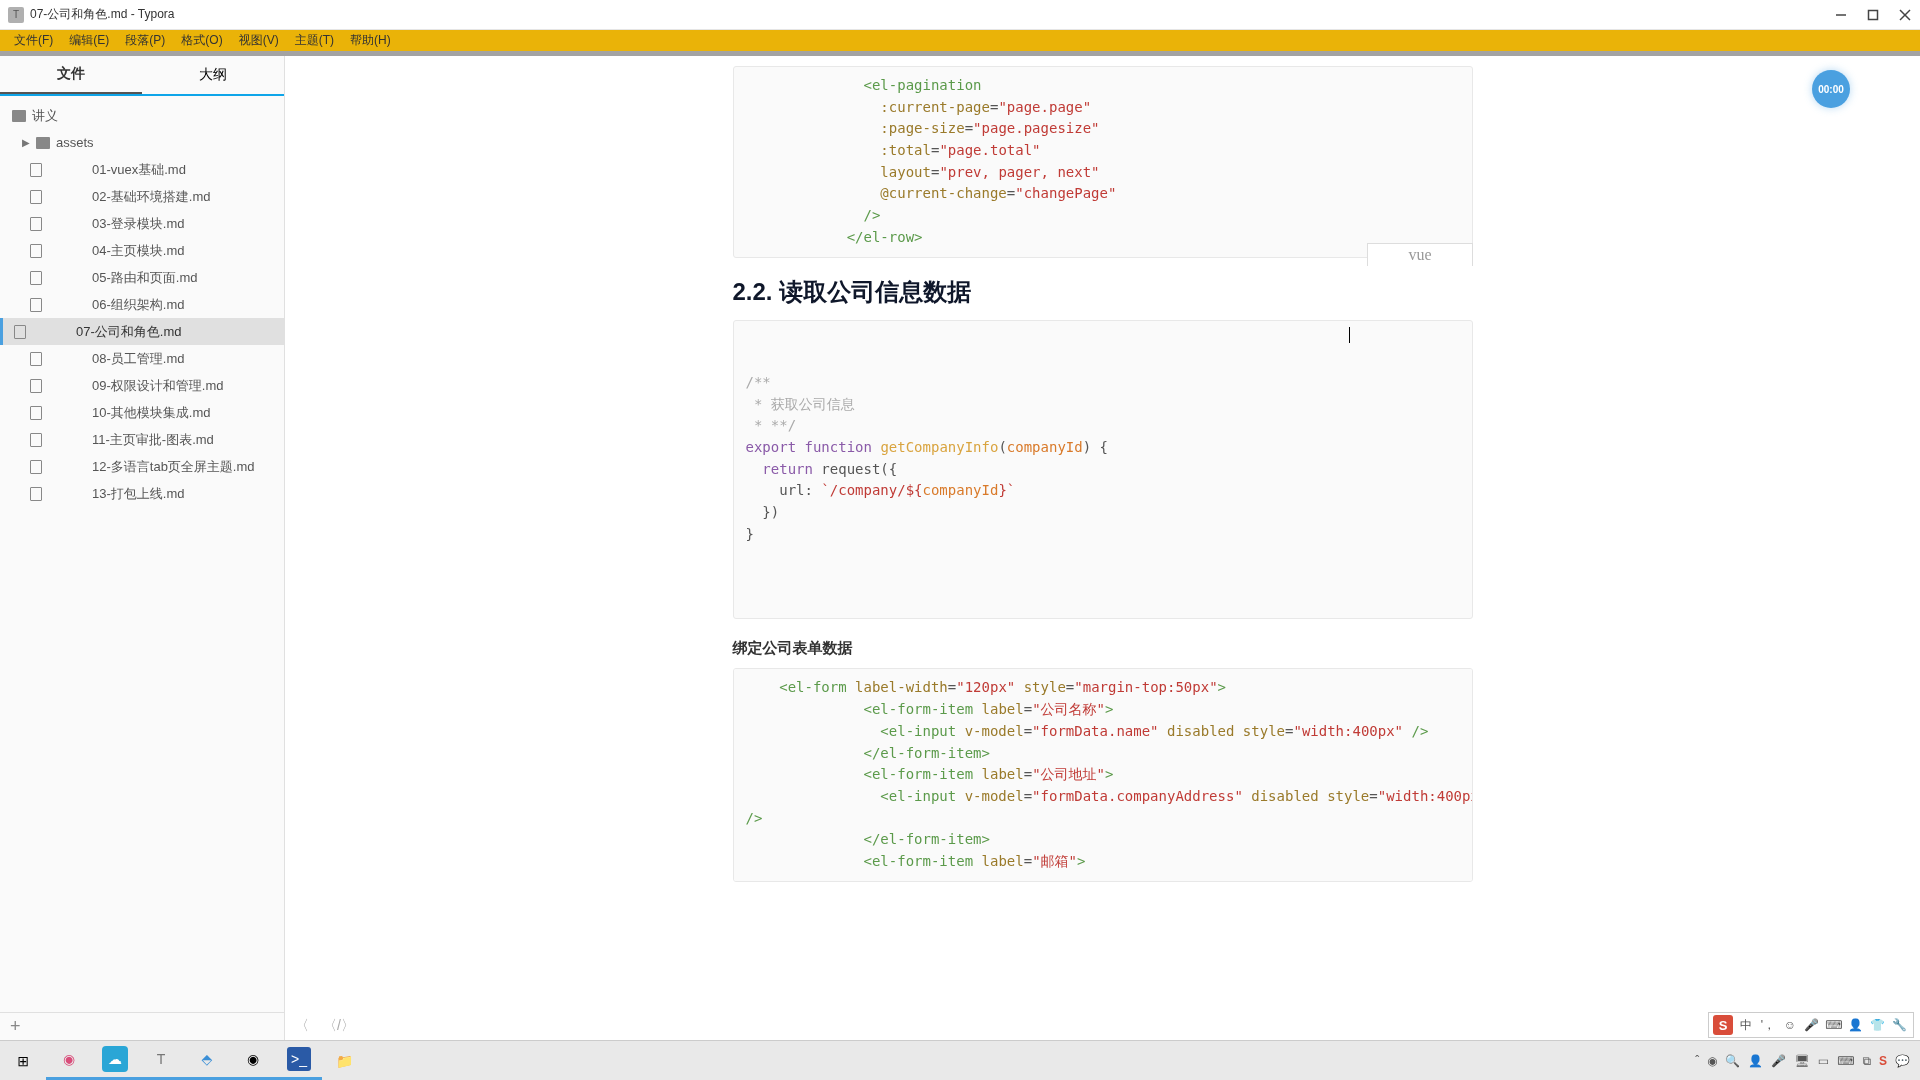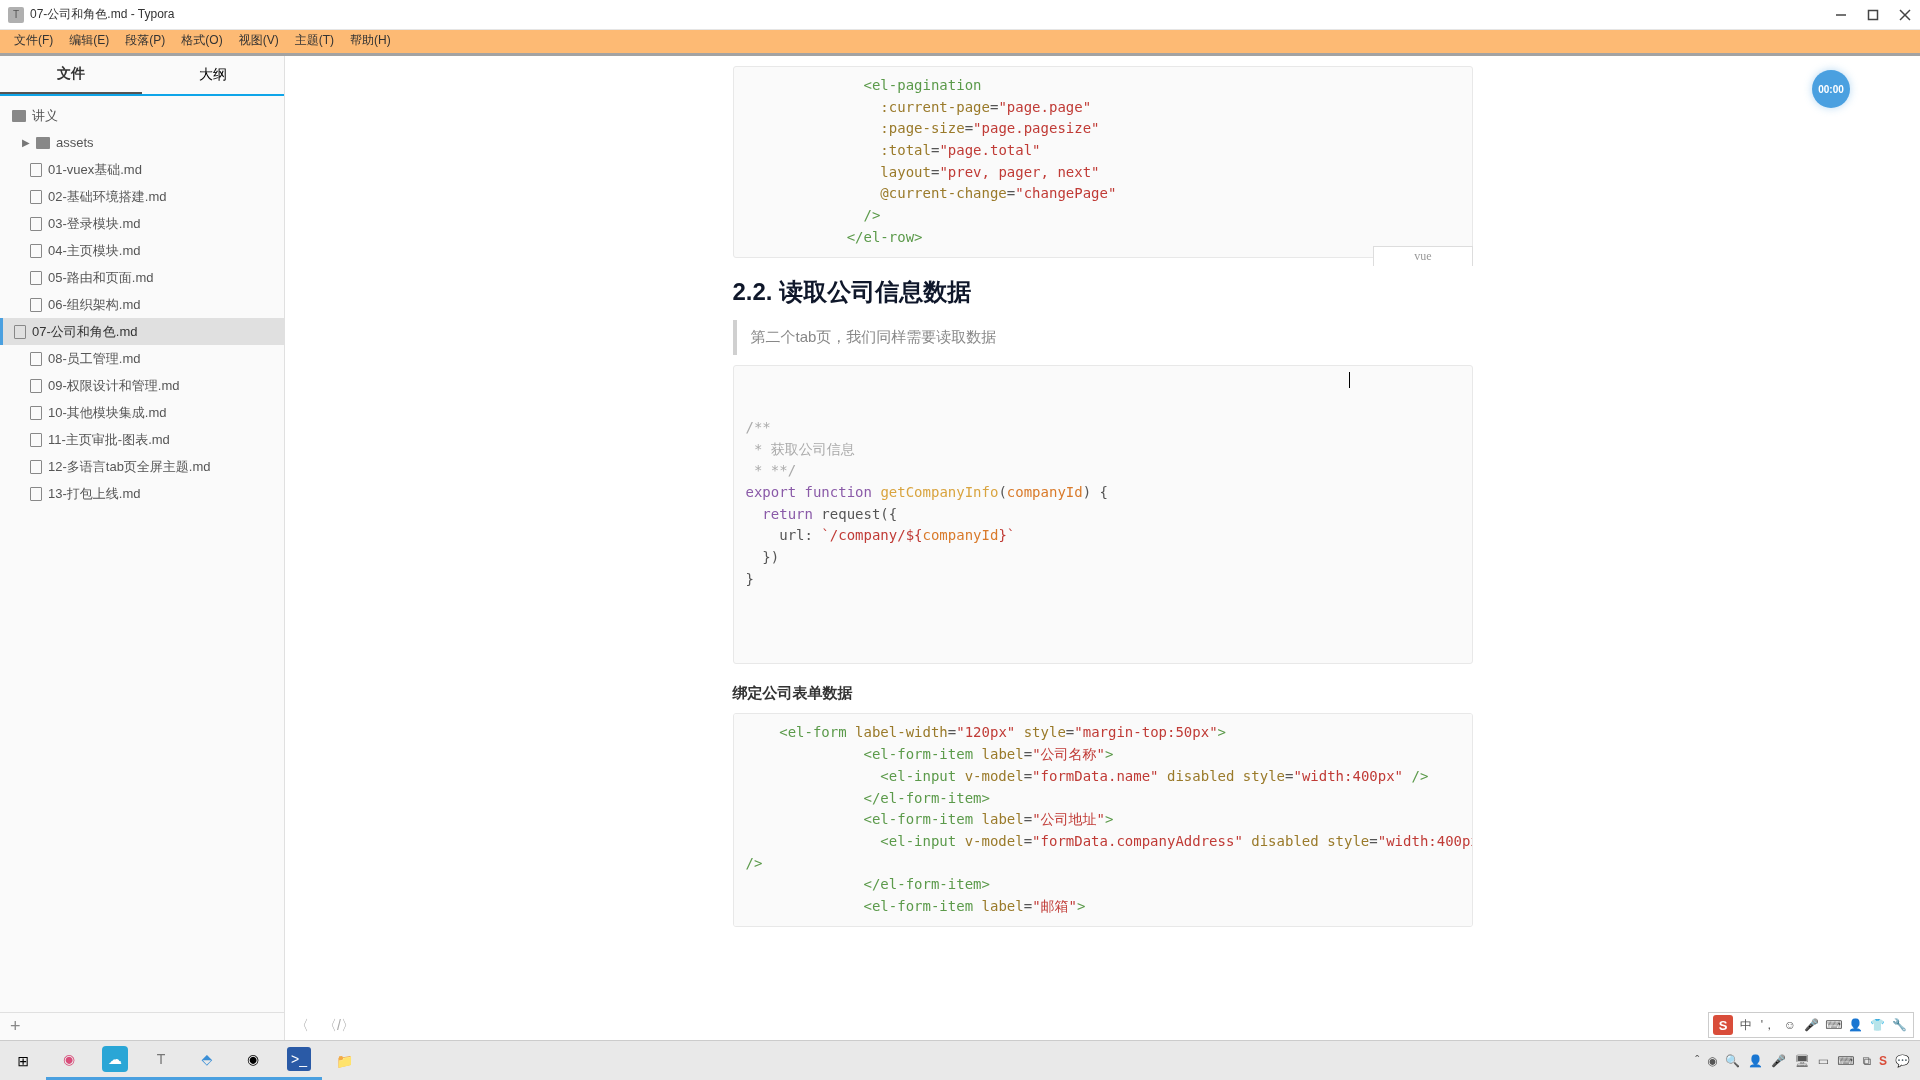--- a/index.html
+++ b/index.html
@@ -6,51 +6,51 @@
 body { font-family: "Microsoft YaHei", "Segoe UI", sans-serif; font-size: 13px; background: #fff; overflow: hidden; height: 100vh; }
 
 
 .titlebar { height: 30px; display: flex; align-items: center; padding: 0 8px; border-bottom: 1px solid #e5e5e5; background: #fff; }
 .titlebar .app-icon { width: 16px; height: 16px; margin-right: 6px; background: #b0b0b0; border-radius: 2px; font-size: 10px; display: flex; align-items: center; justify-content: center; color: #555; }
 .titlebar .title { font-size: 12px; color: #333; flex: 1; }
 .titlebar .win-btns { display: flex; gap: 18px; }
 .titlebar .win-btn { width: 14px; height: 14px; display: flex; align-items: center; justify-content: center; cursor: pointer; color: #444; }
 
 
-.menubar { height: 26px; display: flex; align-items: flex-start; padding: 0 6px; background: #fdba74; border-bottom: 3px solid #a3a3a3; }
+.menubar { height: 26px; display: flex; align-items: flex-end; padding: 0 6px; background: #eab308; border-bottom: 5px solid #a3a3a3; }
 .menubar .menu-item { padding: 2px 8px; font-size: 12px; color: #333; cursor: pointer; }
 
 
 .main { display: flex; height: calc(100vh - 30px - 26px - 40px); }
 
 
 .sidebar { width: 285px; border-right: 1px solid #e0e0e0; background: #fafafa; display: flex; flex-direction: column; }
 .sidebar-tabs { display: flex; height: 40px; border-bottom: 2px solid #0ea5e9; }
 .sidebar-tab { flex: 1; display: flex; align-items: center; justify-content: center; font-size: 14px; color: #000000; cursor: pointer; }
 .sidebar-tab.active { color: #333; font-weight: 600; border-bottom: 2px solid #555; }
 .tree { flex: 1; overflow-y: auto; padding: 6px 0; }
 .tree-row { display: flex; align-items: center; height: 27px; padding-left: 14px; font-size: 13px; color: #555; cursor: pointer; }
 .tree-row.active { background: #e0e0e0; color: #333; }
 .tree-row.active.focused { border-left: 3px solid #4aa0e0; padding-left: 11px; }
 .tree-row.folder-row { padding-left: 12px; }
 .tree-row.folder-sub { padding-left: 22px; }
-.tree-row.file-row { padding-left: 30px; }
+.tree-row.file-row { padding-left: 30px; gap: 44px; }
 .chevron { width: 10px; font-size: 10px; margin-right: 4px; color: #777; }
 .folder-icon { width: 14px; height: 12px; margin-right: 6px; background: #888; border-radius: 1px; }
 .file-icon { width: 12px; height: 14px; margin-right: 6px; border: 1px solid #888; border-radius: 1px; }
 .sidebar-footer { height: 28px; border-top: 1px solid #e0e0e0; display: flex; align-items: center; padding-left: 10px; }
 .sidebar-footer .plus { font-size: 18px; color: #888; cursor: pointer; }
 
 
 .content-wrap { flex: 1; position: relative; overflow: hidden; }
 .content-scroller { position: absolute; inset: 0; overflow-y: auto; }
 .content { max-width: 780px; margin: 0 auto; padding: 0 20px; font-family: "Microsoft YaHei", sans-serif; }
 
 .code-block { background: #fafafa; border: 1px solid #e8e8e8; border-radius: 3px; padding: 8px 12px; margin: 10px 0; font-family: "Consolas","Menlo",monospace; font-size: 14px; line-height: 1.55; white-space: pre; overflow-x: auto; position: relative; }
-.code-lang-tab { position: absolute; right: 0; top: -2px; transform: translateY(-100%); border: 1px solid #ddd; border-bottom: none; padding: 2px 40px; font-size: 12px; color: #999; background: #fff; font-family: "Microsoft YaHei"; }
+.code-lang-tab { position: absolute; right: 0; top: -2px; transform: translateY(-100%); border: 1px solid #ddd; border-bottom: none; padding: 2px 40px; font-size: 16px; color: #999; background: #fff; font-family: "Microsoft YaHei"; }
 .code-cursor { display: inline-block; width: 1px; height: 16px; background: #000; vertical-align: middle; margin-left: 2px; }
 
 h2.section { font-size: 24px; font-weight: 700; margin: 18px 0 12px; color: #0f172a; }
 blockquote.note { border-left: 4px solid #d0d0d0; padding: 8px 14px; margin: 10px 0; color: #888; font-size: 15px; }
 p.desc { font-size: 15px; color: #444; margin: 10px 0; }
 code.inline { color: #c03b36; font-family: "Consolas",monospace; font-size: 15px; }
 h4.sub { font-size: 15px; font-weight: 700; margin: 20px 0 8px; color: #333; }
 
 
 .tag { color: #5b9a4a; }
@@ -209,21 +209,20 @@
 <span class="plain">                </span><span class="attr">@current-change</span><span class="plain">=</span><span class="str">"changePage"</span>
 <span class="plain">              </span><span class="tag">/&gt;</span>
 <span class="plain">            </span><span class="tag">&lt;/el-row&gt;</span></div>
 
         <div style="position:relative;">
           <div class="code-lang-tab">vue</div>
         </div>
 
         <h2 class="section">2.2. 读取公司信息数据</h2>
 
-        <blockquote class="note">第二个tab页，我们同样需要读取数据</blockquote>
 
 
         <div class="code-block" id="code2" style="position:relative;">
           <div id="code2-inner"><span class="comment">/**</span>
 <span class="comment"> * 获取公司信息</span>
 <span class="comment"> * **/</span>
 <span class="kw">export </span><span class="kw">function </span><span class="fn">getCompanyInfo</span><span class="plain">(</span><span class="var">companyId</span><span class="plain">) {</span>
 <span class="plain">  </span><span class="kw">return</span><span class="plain"> request({</span>
 <span class="plain">    url: </span><span class="str">`/company/${</span><span class="var">companyId</span><span class="str">}`</span>
 <span class="plain">  })</span>

